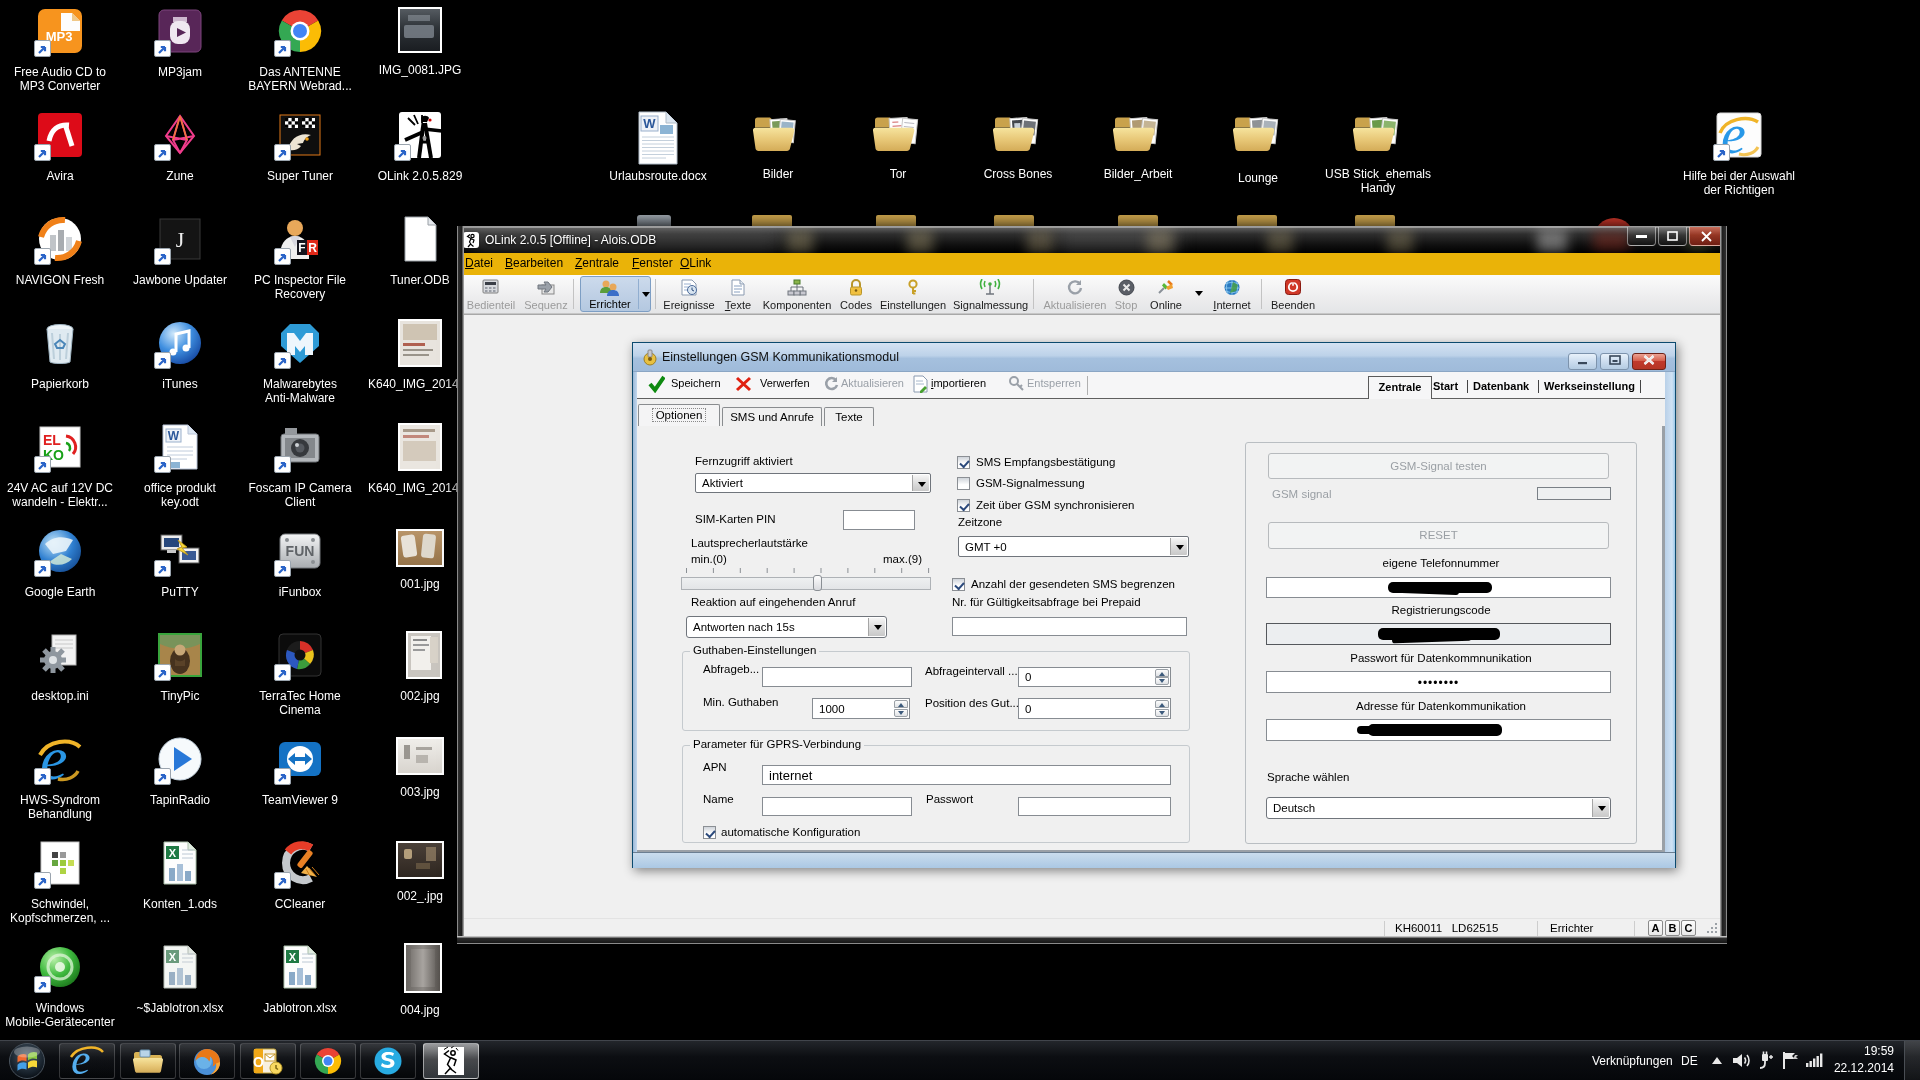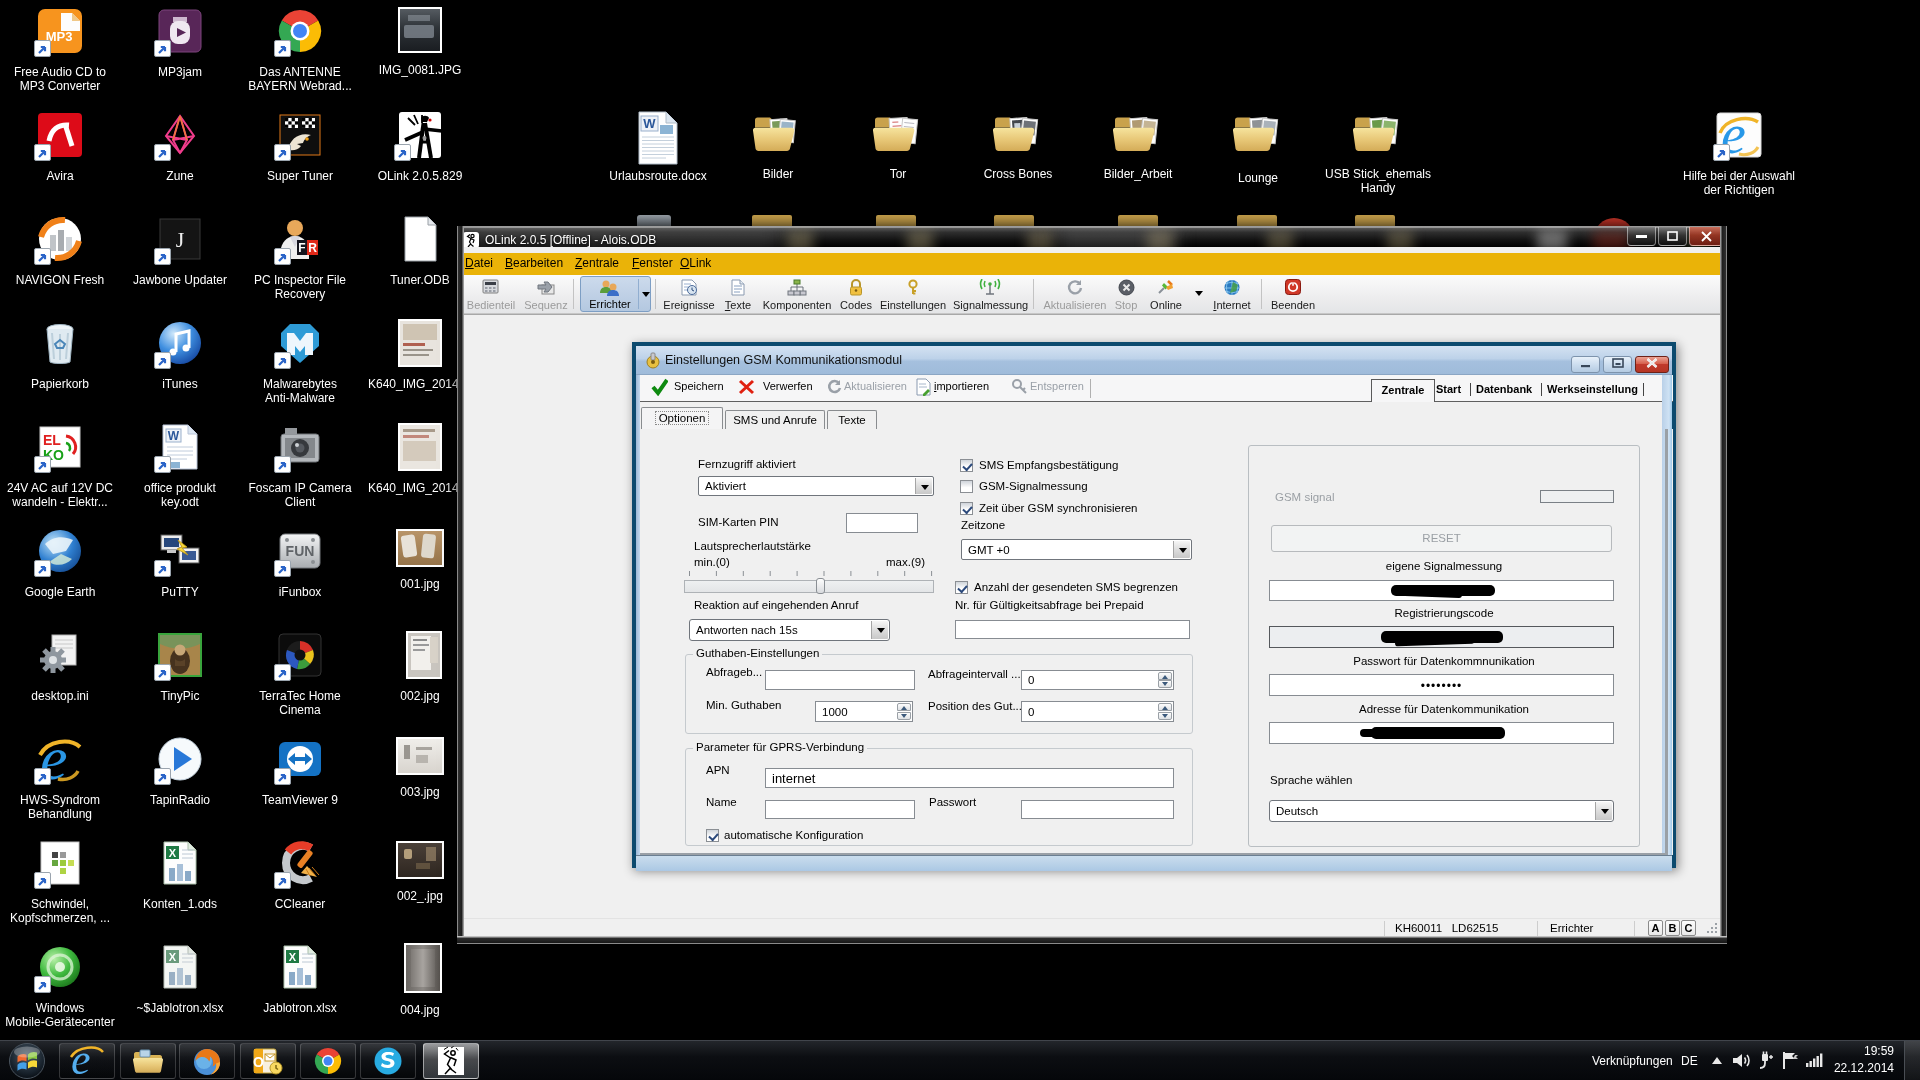--- a/index.html
+++ b/index.html
@@ -27,21 +27,21 @@
 
 
 #win{position:absolute;left:457px;top:226px;width:1270px;height:719px;
   background:#f0f0f0;
   box-shadow:0 0 14px rgba(0,0,0,0.9);}
 #win .frL,#win .frR{position:absolute;top:0;width:7px;height:100%;z-index:5;
   background:linear-gradient(90deg,#8a8a8a 0,#8a8a8a 1px,#303030 1px,#1c1c1c 5px,#9a9a9a 6px,#9a9a9a 7px);}
 #win .frR{right:0;background:linear-gradient(90deg,#9a9a9a 0,#9a9a9a 1px,#1c1c1c 2px,#303030 6px,#8a8a8a 6px,#8a8a8a 7px);}
 #win .frB{position:absolute;left:0;bottom:0;width:100%;height:9px;z-index:6;
   background:linear-gradient(#c0c0c0 0,#c0c0c0 1px,#2e2e2e 2px,#161616 7px,#8a8a8a 7px,#8a8a8a 8px,#000 8px);}
-#titlebar{position:absolute;left:0;top:0;width:100%;height:21px;overflow:hidden;
+#titlebar{position:absolute;left:0;top:0;width:100%;height:27px;overflow:hidden;
   background:linear-gradient(#6a6a6a,#2e2e2e 30%,#101010 70%,#000);}
 #titlebar .blob{position:absolute;filter:blur(6px);}
 #wtitle{position:absolute;left:28px;top:7px;font-size:12px;color:#fff;
   text-shadow:0 1px 3px #000;}
 #wicon{position:absolute;left:6px;top:6px;width:16px;height:16px;background:#fff;border-radius:3px;}
 .capbtn{position:absolute;top:1px;height:19px;border:1px solid rgba(255,255,255,0.45);
   border-top:none;border-radius:0 0 4px 4px;
   background:linear-gradient(rgba(130,130,130,0.8),rgba(60,60,60,0.7) 45%,rgba(20,20,20,0.8));
   color:#fff;text-align:center;font-size:10px;line-height:17px;}
 #menubar{position:absolute;left:7px;top:27px;width:1256px;height:22px;background:#eab308;
@@ -59,21 +59,21 @@
   background:#f0f0f0;border-top:1px solid #a8a8a8;}
 #statusbar{position:absolute;left:7px;top:692px;width:1256px;height:18px;background:#f0f0f0;
   border-top:1px solid #e3e3e3;font-size:11.5px;color:#000;}
 .ssep{position:absolute;top:2px;width:1px;height:15px;background:#cdcdcd;}
 .abc{position:absolute;top:1px;width:15px;height:16px;border:1px solid #8a8a8a;
   background:linear-gradient(#fdfdfd,#e8e8e8);text-align:center;font-size:11px;
   font-weight:bold;line-height:14px;border-radius:2px;}
 
 
 #dlg{position:absolute;left:632px;top:342px;width:1044px;height:526px;
-  border:4px solid #0c4a6e;background:#f0f0f0;box-shadow:2px 3px 10px rgba(0,0,0,0.45);}
+  border:1px solid #0c4a6e;background:#f0f0f0;box-shadow:2px 3px 10px rgba(0,0,0,0.45);}
 #dtitle{position:absolute;left:0;top:0;width:100%;height:29px;
   background:linear-gradient(#d4e2f2,#bdd2e9 45%,#a5c0de 55%,#9fbbda);
   border-bottom:1px solid #8ba6c4;font-size:12.5px;color:#101010;}
 #dtitle .txt{position:absolute;left:29px;top:7px;}
 .dcap{position:absolute;top:10px;height:17px;border-radius:3px;font-size:10px;color:#33414e;
   text-align:center;line-height:16px;}
 .dcap.gray{background:linear-gradient(#e8f1fa,#cfdff0 45%,#b4cbe2);border:1px solid #7d93ac;}
 .dcap.red{background:linear-gradient(#eca394,#d6604d 45%,#c0392b 50%,#b53524);border:1px solid #6e2218;color:#fff;}
 #dtools{position:absolute;left:4px;top:29px;width:1033px;height:27px;background:#f6f6f7;
   border-bottom:1px solid #5f5f5f;font-size:11px;}
@@ -1144,24 +1144,25 @@
     <div class="combo" style="left:321px;top:110px;width:231px;height:21px">
         <span class="tx">GMT +0</span>
         <span class="db"></span>
       </div>
     <div class="cb on" style="left:315px;top:152px"></div>
       <span class="lbl" style="left:334px;top:152px">Anzahl der gesendeten SMS begrenzen</span>
     <span class="lbl" style="left:315px;top:170px">Nr. für Gültigkeitsabfrage bei Prepaid</span>
     <div class="fld" style="left:315px;top:191px;width:235px;height:19px"></div>
 
     <div class="grp" style="left:608px;top:16px;width:392px;height:402px;border-color:#b9bec2"></div>
+    <div class="dbtn" style="left:631px;top:27px;width:341px;height:26px;line-height:24px">GSM-Signal testen</div>
     <span class="glbl" style="left:635px;top:62px">GSM signal</span>
     <div class="abs" style="left:900px;top:61px;width:74px;height:13px;background:#eef0f1;border:1px solid #7a8086"></div>
     <div class="dbtn" style="left:631px;top:96px;width:341px;height:27px;line-height:25px">RESET</div>
-    <span class="lbl" style="left:608px;top:131px;width:392px;text-align:center;white-space:normal">eigene Signalmessung</span>
+    <span class="lbl" style="left:608px;top:131px;width:392px;text-align:center;white-space:normal">eigene Telefonnummer</span>
     <div class="fld" style="left:629px;top:151px;width:345px;height:21px"></div>
     <div class="scrib" style="left:751px;top:156px;width:104px;height:11px"></div>
     <div class="scrib" style="left:762px;top:162px;width:60px;height:6px;transform:rotate(2deg)"></div>
     <span class="lbl" style="left:608px;top:178px;width:392px;text-align:center;white-space:normal">Registrierungscode</span>
     <div class="abs" style="left:629px;top:197px;width:345px;height:22px;background:#eceef0;border:1px solid #55585c"></div>
     <div class="scrib" style="left:741px;top:202px;width:122px;height:12px"></div>
     <div class="scrib" style="left:755px;top:210px;width:80px;height:6px;transform:rotate(-2deg)"></div>
     <span class="lbl" style="left:608px;top:226px;width:392px;text-align:center;white-space:normal">Passwort für Datenkommnunikation</span>
     <div class="fld" style="left:629px;top:245px;width:345px;height:22px">
         <span style="position:absolute;left:0;top:4px;width:100%;text-align:center;font-size:12px;letter-spacing:1px">••••••••</span>

